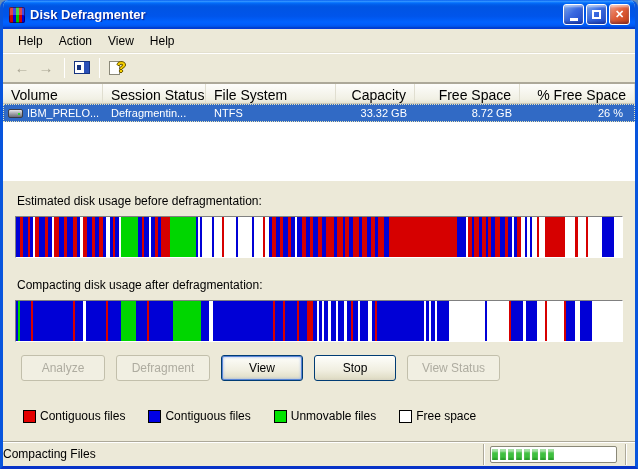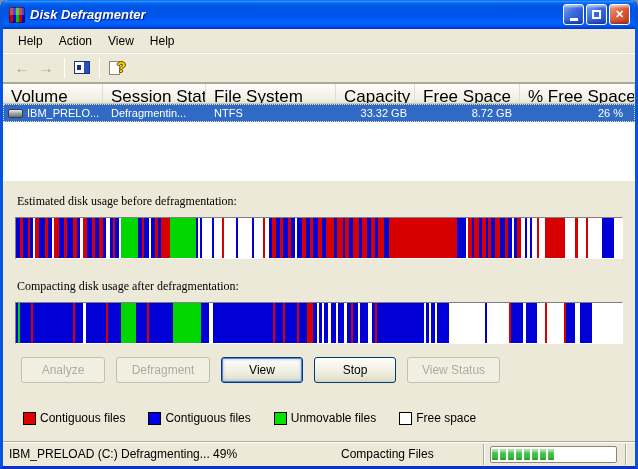--- a/index.html
+++ b/index.html
@@ -14,21 +14,21 @@
     height:29px;flex:0 0 29px;display:flex;align-items:center;padding:0 5px 0 6px;
     background:linear-gradient(to bottom,#0058ee 0%,#3593ff 4%,#288eff 6%,#127dff 8%,#036ffc 10%,
       #0262ee 14%,#0057e5 20%,#0054e3 24%,#0055eb 56%,#005bf5 66%,#0062ff 76%,#005bfa 86%,
       #0051e4 92%,#0040d1 95%,#0239d7 100%);
   }
   .app-icon{width:16px;height:16px;flex:0 0 16px;margin-right:5px;position:relative;border-radius:2px;
     background:
       linear-gradient(90deg,#d40000 0 4px,#0000d8 4px 7px,#00c800 7px 10px,#d40000 10px 13px,#0000d8 13px 16px);
     box-shadow:inset 0 0 0 1px rgba(0,0,40,.55), inset 0 8px 0 rgba(255,255,255,.28);}
   .title-text{color:#fff;font-weight:bold;font-size:13px;text-shadow:1px 1px 1px #0a1e8c;flex:1;
-    white-space:nowrap;overflow:hidden;font-style:italic;}
+    white-space:nowrap;overflow:hidden;}
   .tb-btn{width:21px;height:21px;flex:0 0 21px;margin-left:2px;border-radius:3px;border:1px solid #fff;
     display:flex;align-items:center;justify-content:center;color:#fff;font-size:11px;font-weight:bold;
     background:linear-gradient(135deg,#7ca8f0 0%,#3a6ae0 45%,#1e48c8 100%);
     box-shadow:inset 0 -2px 3px rgba(0,0,60,.35), inset 0 2px 2px rgba(255,255,255,.5);cursor:default;}
   .tb-btn.close{background:linear-gradient(135deg,#f3a089 0%,#e0603c 45%,#c33c12 100%);}
   .tb-btn .minus{width:8px;height:3px;background:#fff;margin-top:9px;}
   .tb-btn .maxbox{width:9px;height:9px;border:2px solid #fff;}
   
   .menubar{height:24px;flex:0 0 24px;display:flex;align-items:center;background:#ece9d8;
     padding-left:7px;border-bottom:1px solid #e3e0cf;}
@@ -45,34 +45,34 @@
   .console-icon .pane-l::after{content:"";position:absolute;left:2px;top:3px;width:4px;height:5px;background:#16337f;}
   .console-icon .pane-r{flex:1;background:#2a50b8;}
   .help-icon{position:relative;width:16px;height:16px;}
   .help-icon .page{position:absolute;left:0;top:1px;width:11px;height:14px;background:#fff;
     border:1px solid #8a8878;box-shadow:inset 0 0 0 1px #fff;}
   .help-icon .qm{position:absolute;right:-1px;top:-2px;color:#f8d000;font-weight:bold;font-size:15px;
     text-shadow:-1px 0 #6b5a00,1px 0 #6b5a00,0 -1px #6b5a00,0 1px #6b5a00;}
   
   .listview{height:98px;flex:0 0 98px;background:#fff;border-top:1px solid #aca899;
     display:flex;flex-direction:column;overflow:hidden;}
-  .lv-header{display:flex;height:20px;flex:0 0 20px;font-size:17px;color:#000;}
+  .lv-header{display:flex;height:20px;flex:0 0 20px;font-size:14px;color:#000;}
   .lv-hcell{background:linear-gradient(#fdfdfb,#f1f0e4 80%,#e5e3d2);border-bottom:1px solid #c9c7ba;
     border-right:1px solid #e0ded0;padding:3px 8px 0 8px;white-space:nowrap;overflow:hidden;cursor:default;}
   .lv-row{display:flex;height:18px;flex:0 0 18px;background:#316ac5;color:#fff;font-size:11px;
     align-items:center;outline:1px dotted #e8e4b8;outline-offset:-1px;cursor:default;}
   .lv-cell{padding:0 8px;white-space:nowrap;overflow:hidden;display:flex;align-items:center;}
   .al-r{justify-content:flex-end;}
   .al-r2{text-align:right;}
   .disk-icon{width:15px;height:9px;flex:0 0 15px;margin:0 4px 0 -3px;border-radius:2px;
     background:linear-gradient(#e8e8ea,#9a9aa2 60%,#6e6e78);border:1px solid #3c3c46;position:relative;}
   .disk-icon::after{content:"";position:absolute;right:2px;bottom:2px;width:2px;height:2px;background:#2eda2e;}
   
   .panel{flex:1;background:#ece9d8;padding:13px 12px 0 12px;overflow:hidden;}
-  .panel-label{font-size:12px;color:#000;margin:0 0 8px 2px;font-family:Liberation Serif, serif;}
+  .panel-label{font-size:12px;color:#000;margin:0 0 8px 2px;}
   .usage-bar{height:42px;border:1px solid #808080;border-right-color:#fff;border-bottom-color:#fff;
     box-shadow:1px 1px 0 #fff inset; box-shadow:none;
     background:#fff;display:flex;overflow:hidden;margin-bottom:0;}
   .usage-bar > div{height:100%;}
   .btn-row{display:flex;margin:13px 0 0 6px;}
   .xp-btn{height:26px;margin-right:11px;border-radius:3px;font-size:12px;font-family:"Liberation Sans",sans-serif;
     background:linear-gradient(180deg,#fefefb,#f0eee0 60%,#e2dfc9 90%,#d8d4c0);
     border:1px solid #003c74;padding:0 10px;color:#000;cursor:default;}
   .xp-btn.w1{width:84px;} .xp-btn.w2{width:94px;} .xp-btn.w3{width:82px;} .xp-btn.w4{width:82px;} .xp-btn.w5{width:93px;}
   .xp-btn.default-btn{box-shadow:inset 0 0 0 1px #5a85d6, inset 0 0 3px 1px #9cb6e8;}
@@ -373,21 +373,20 @@
         <span>Unmovable files</span>
       </div>
       <div class="legend-item">
         <div class="legend-swatch" style="background: rgb(255, 255, 255);"></div>
         <span>Free space</span>
       </div>
     </div>
   </div>
 
   <div class="statusbar">
-    <div class="status-text">IBM_PRELOAD (C:) Defragmenting... 49%</div>
     <div class="status-phase">Compacting Files</div>
     <div class="progress-pane">
       <div class="progress-track">
         <div style="display:flex">
             <div class="pblock" style="background: rgb(60, 192, 60);"></div>
             <div class="pblock" style="background: rgb(60, 192, 60);"></div>
             <div class="pblock" style="background: rgb(60, 192, 60);"></div>
             <div class="pblock" style="background: rgb(60, 192, 60);"></div>
             <div class="pblock" style="background: rgb(60, 192, 60);"></div>
             <div class="pblock" style="background: rgb(60, 192, 60);"></div>

